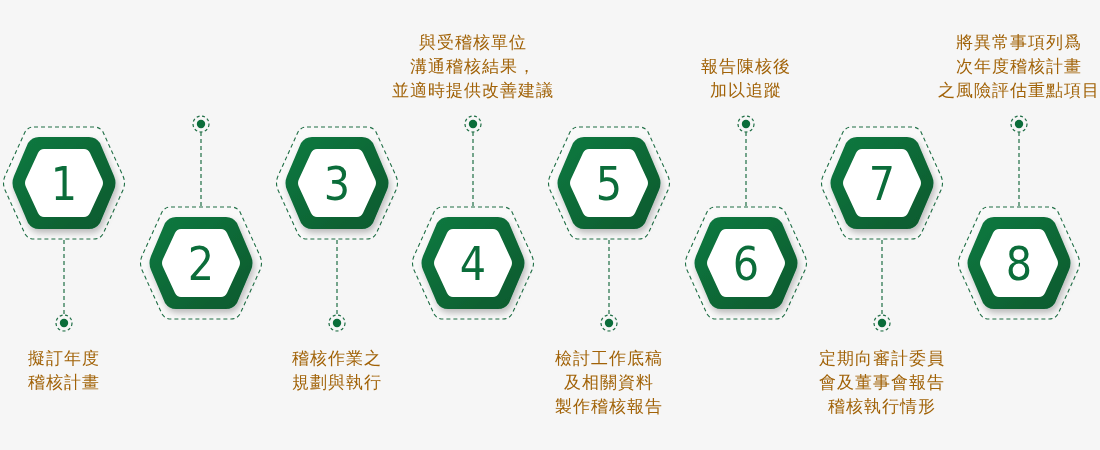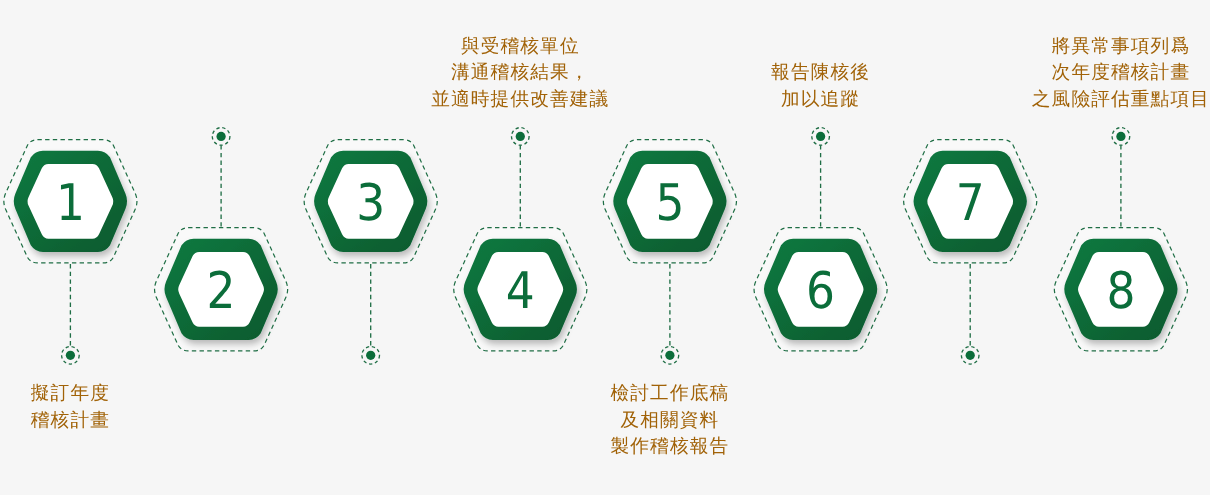--- a/index.html
+++ b/index.html
@@ -120,24 +120,29 @@
     <text class="num-text" x="473" y="280" text-anchor="middle" fill="#0b6d3a">4</text>
     <text class="num-text" x="609" y="200" text-anchor="middle" fill="#0b6d3a">5</text>
     <text class="num-text" x="746" y="280" text-anchor="middle" fill="#0b6d3a">6</text>
     <text class="num-text" x="882" y="200" text-anchor="middle" fill="#0b6d3a">7</text>
     <text class="num-text" x="1019" y="280" text-anchor="middle" fill="#0b6d3a">8</text>
   </svg>
 
   
   <div class="label" style="left:-36px; top:346px;">擬訂年度
 稽核計畫</div>
+  <div class="label" style="left:237px; top:346px;">稽核作業之
+規劃與執行</div>
   <div class="label" style="left:373px; top:30px;">與受稽核單位
 溝通稽核結果，
 並適時提供改善建議</div>
   <div class="label" style="left:646px; top:54px;">報告陳核後
 加以追蹤</div>
   <div class="label" style="left:509px; top:346px;">檢討工作底稿
 及相關資料
 製作稽核報告</div>
+  <div class="label" style="left:782px; top:346px;">定期向審計委員
+會及董事會報告
+稽核執行情形</div>
   <div class="label" style="left:919px; top:30px;">將異常事項列爲
 次年度稽核計畫
 之風險評估重點項目</div>
 </div>
 
 </body></html>

